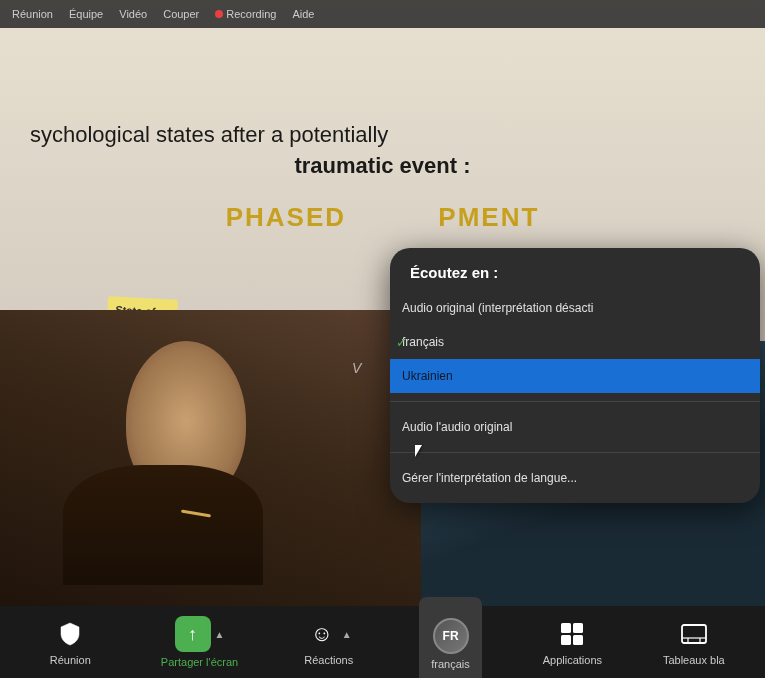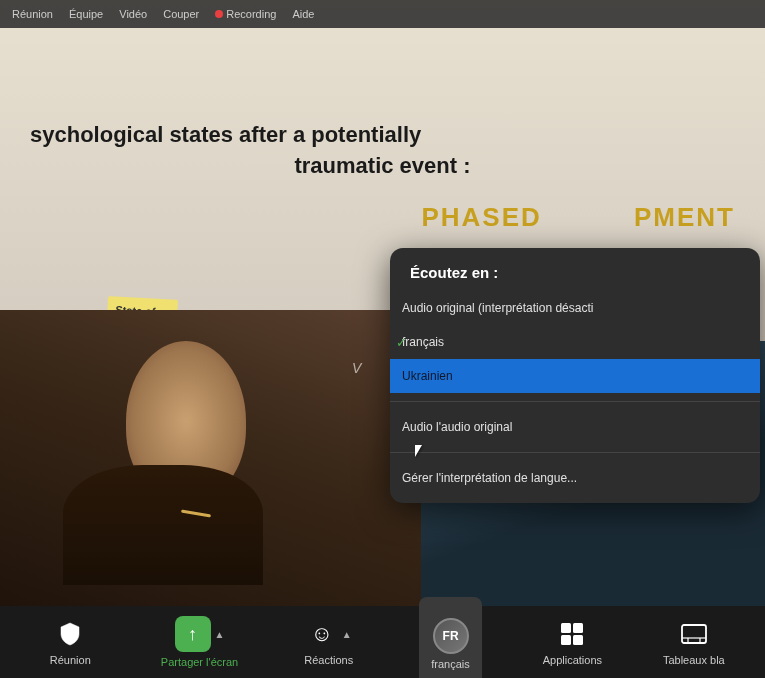--- a/index.html
+++ b/index.html
@@ -31,42 +31,42 @@
       background: linear-gradient(180deg, #e8e0d0 0%, #d4ccc0 100%);
       display: flex;
       flex-direction: column;
       align-items: center;
       justify-content: center;
       padding: 20px 30px;
     }
 
     .slide-text-1 {
       font-size: 22px;
-      font-weight: bold;
+      font-weight: normal;
       color: #1a1a1a;
       text-align: left;
       width: 100%;
       line-height: 1.4;
       margin-top: 12px;
     }
 
     .slide-text-2 {
       font-size: 22px;
       font-weight: bold;
       color: #1a1a1a;
       text-align: center;
       width: 100%;
       line-height: 1.4;
     }
 
     .slide-text-phased {
       font-size: 26px;
       font-weight: bold;
       color: #c8a020;
-      text-align: right;
+      text-align: center;
       width: 100%;
       letter-spacing: 2px;
       margin-top: 20px;
     }
 
     
     .person-area {
       position: absolute;
       top: 50%;
       left: 0;
@@ -114,21 +114,21 @@
       color: white;
     }
 
     
     .dropdown-menu {
       position: absolute;
       top: 248px;
       left: 390px;
       width: 370px;
       background: #2d2d2d;
-      border-radius: 13px;
+      border-radius: 20px;
       padding: 16px 0 8px 0;
       box-shadow: 0 8px 32px rgba(0,0,0,0.6);
       z-index: 100;
     }
 
     .dropdown-header {
       font-size: 15px;
       font-weight: 700;
       color: #ffffff;
       padding: 0 20px 10px 20px;

